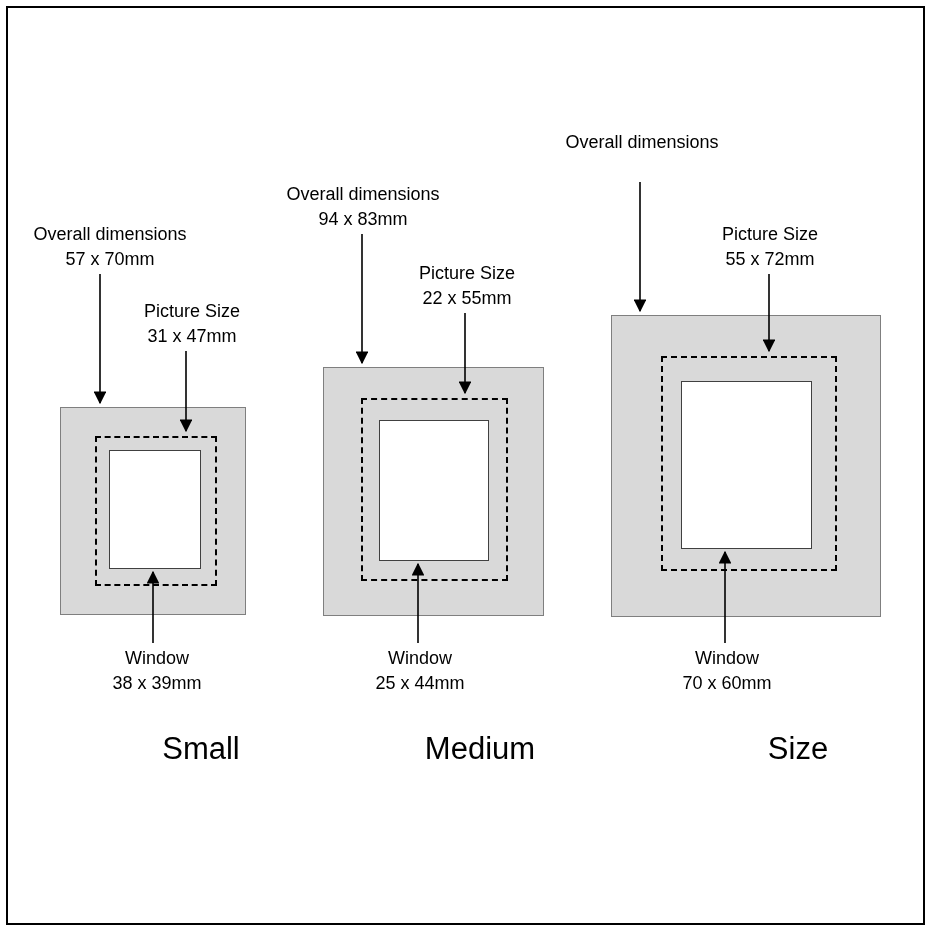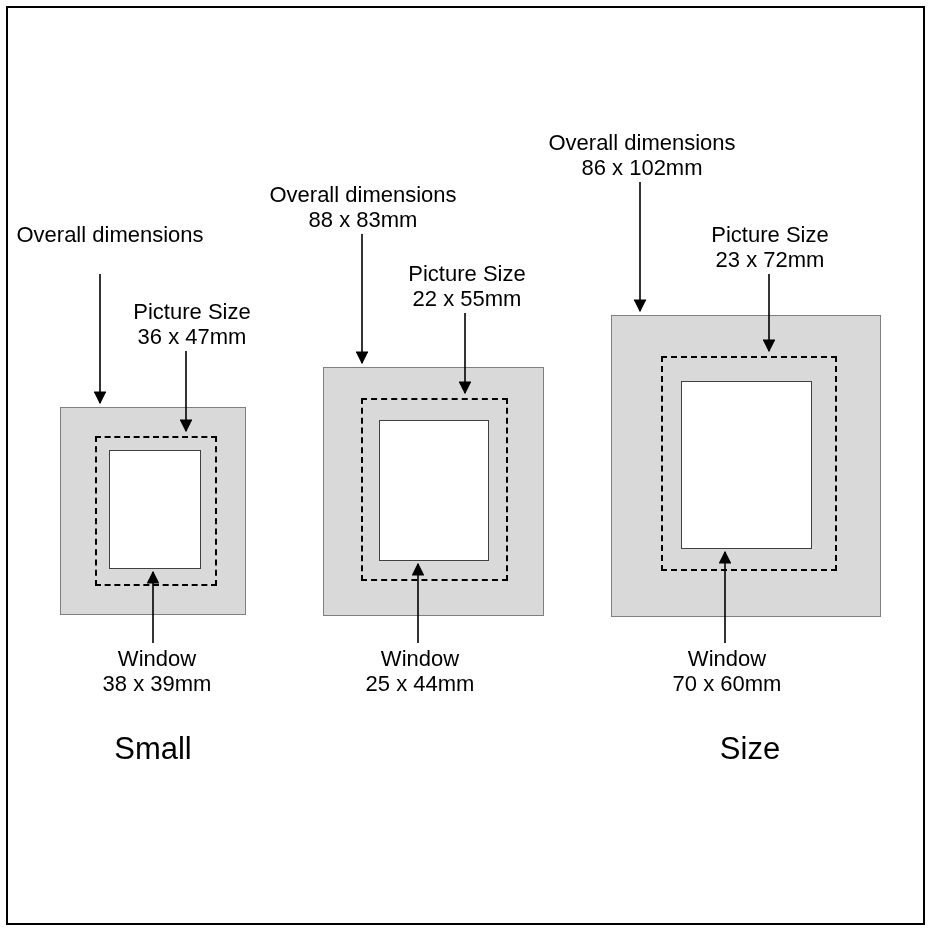--- a/index.html
+++ b/index.html
@@ -26,32 +26,33 @@
     border:2px dashed #000;
   }
   .window-opening {
     position:absolute;
     background:#ffffff;
     border:1px solid #404040;
   }
   .label {
     position:absolute;
     text-align:center;
-    font-size:22px;
+    font-size:18px;
     line-height:25px;
     white-space:nowrap;
     transform:translateX(-50%);
   }
   .size-name {
     position:absolute;
     text-align:center;
     font-size:31px;
     line-height:36px;
     white-space:nowrap;
     transform:translateX(-50%);
+    margin-left:48px;
   }
   .arrows {
     position:absolute; left:0; top:0; width:931px; height:931px;
     pointer-events:none;
   }
 
   
   .mat-s   { left:60px;  top:407px; width:186px; height:208px; }
   .po-s    { left:34px;  top:28px;  width:122px; height:150px; }
   .win-s   { left:48px;  top:42px;  width:92px;  height:119px; }
@@ -84,59 +85,60 @@
 <div class="canvas">
 
   <div class="outer-border"></div>
 
   <div class="mat mat-s">
     <div class="picture-outline po-s"></div>
     <div class="window-opening win-s"></div>
   </div>
   <div class="label lbl-overall-s">
     <div>Overall dimensions</div>
+    <div>57 x 70mm</div>
   </div>
   <div class="label lbl-picture-s">
     <div>Picture Size</div>
-    <div>36 x 47mm</div>
+    <div>31 x 47mm</div>
   </div>
   <div class="label lbl-window-s">
     <div>Window</div>
     <div>38 x 39mm</div>
   </div>
   <div class="size-name name-s">Small</div>
 
   <div class="mat mat-m">
     <div class="picture-outline po-m"></div>
     <div class="window-opening win-m"></div>
   </div>
   <div class="label lbl-overall-m">
     <div>Overall dimensions</div>
-    <div>88 x 83mm</div>
+    <div>94 x 83mm</div>
   </div>
   <div class="label lbl-picture-m">
     <div>Picture Size</div>
     <div>22 x 55mm</div>
   </div>
   <div class="label lbl-window-m">
     <div>Window</div>
     <div>25 x 44mm</div>
   </div>
+  <div class="size-name name-m">Medium</div>
 
   <div class="mat mat-l">
     <div class="picture-outline po-l"></div>
     <div class="window-opening win-l"></div>
   </div>
   <div class="label lbl-overall-l">
     <div>Overall dimensions</div>
-    <div>86 x 102mm</div>
   </div>
   <div class="label lbl-picture-l">
     <div>Picture Size</div>
-    <div>23 x 72mm</div>
+    <div>55 x 72mm</div>
   </div>
   <div class="label lbl-window-l">
     <div>Window</div>
     <div>70 x 60mm</div>
   </div>
   <div class="size-name name-l">Size</div>
 
   <svg class="arrows" viewBox="0 0 931 931" xmlns="http://www.w3.org/2000/svg">
     <defs>
       <marker id="arrowhead" viewBox="0 0 10 10" refX="9" refY="5" markerWidth="8" markerHeight="8" orient="auto-start-reverse">

